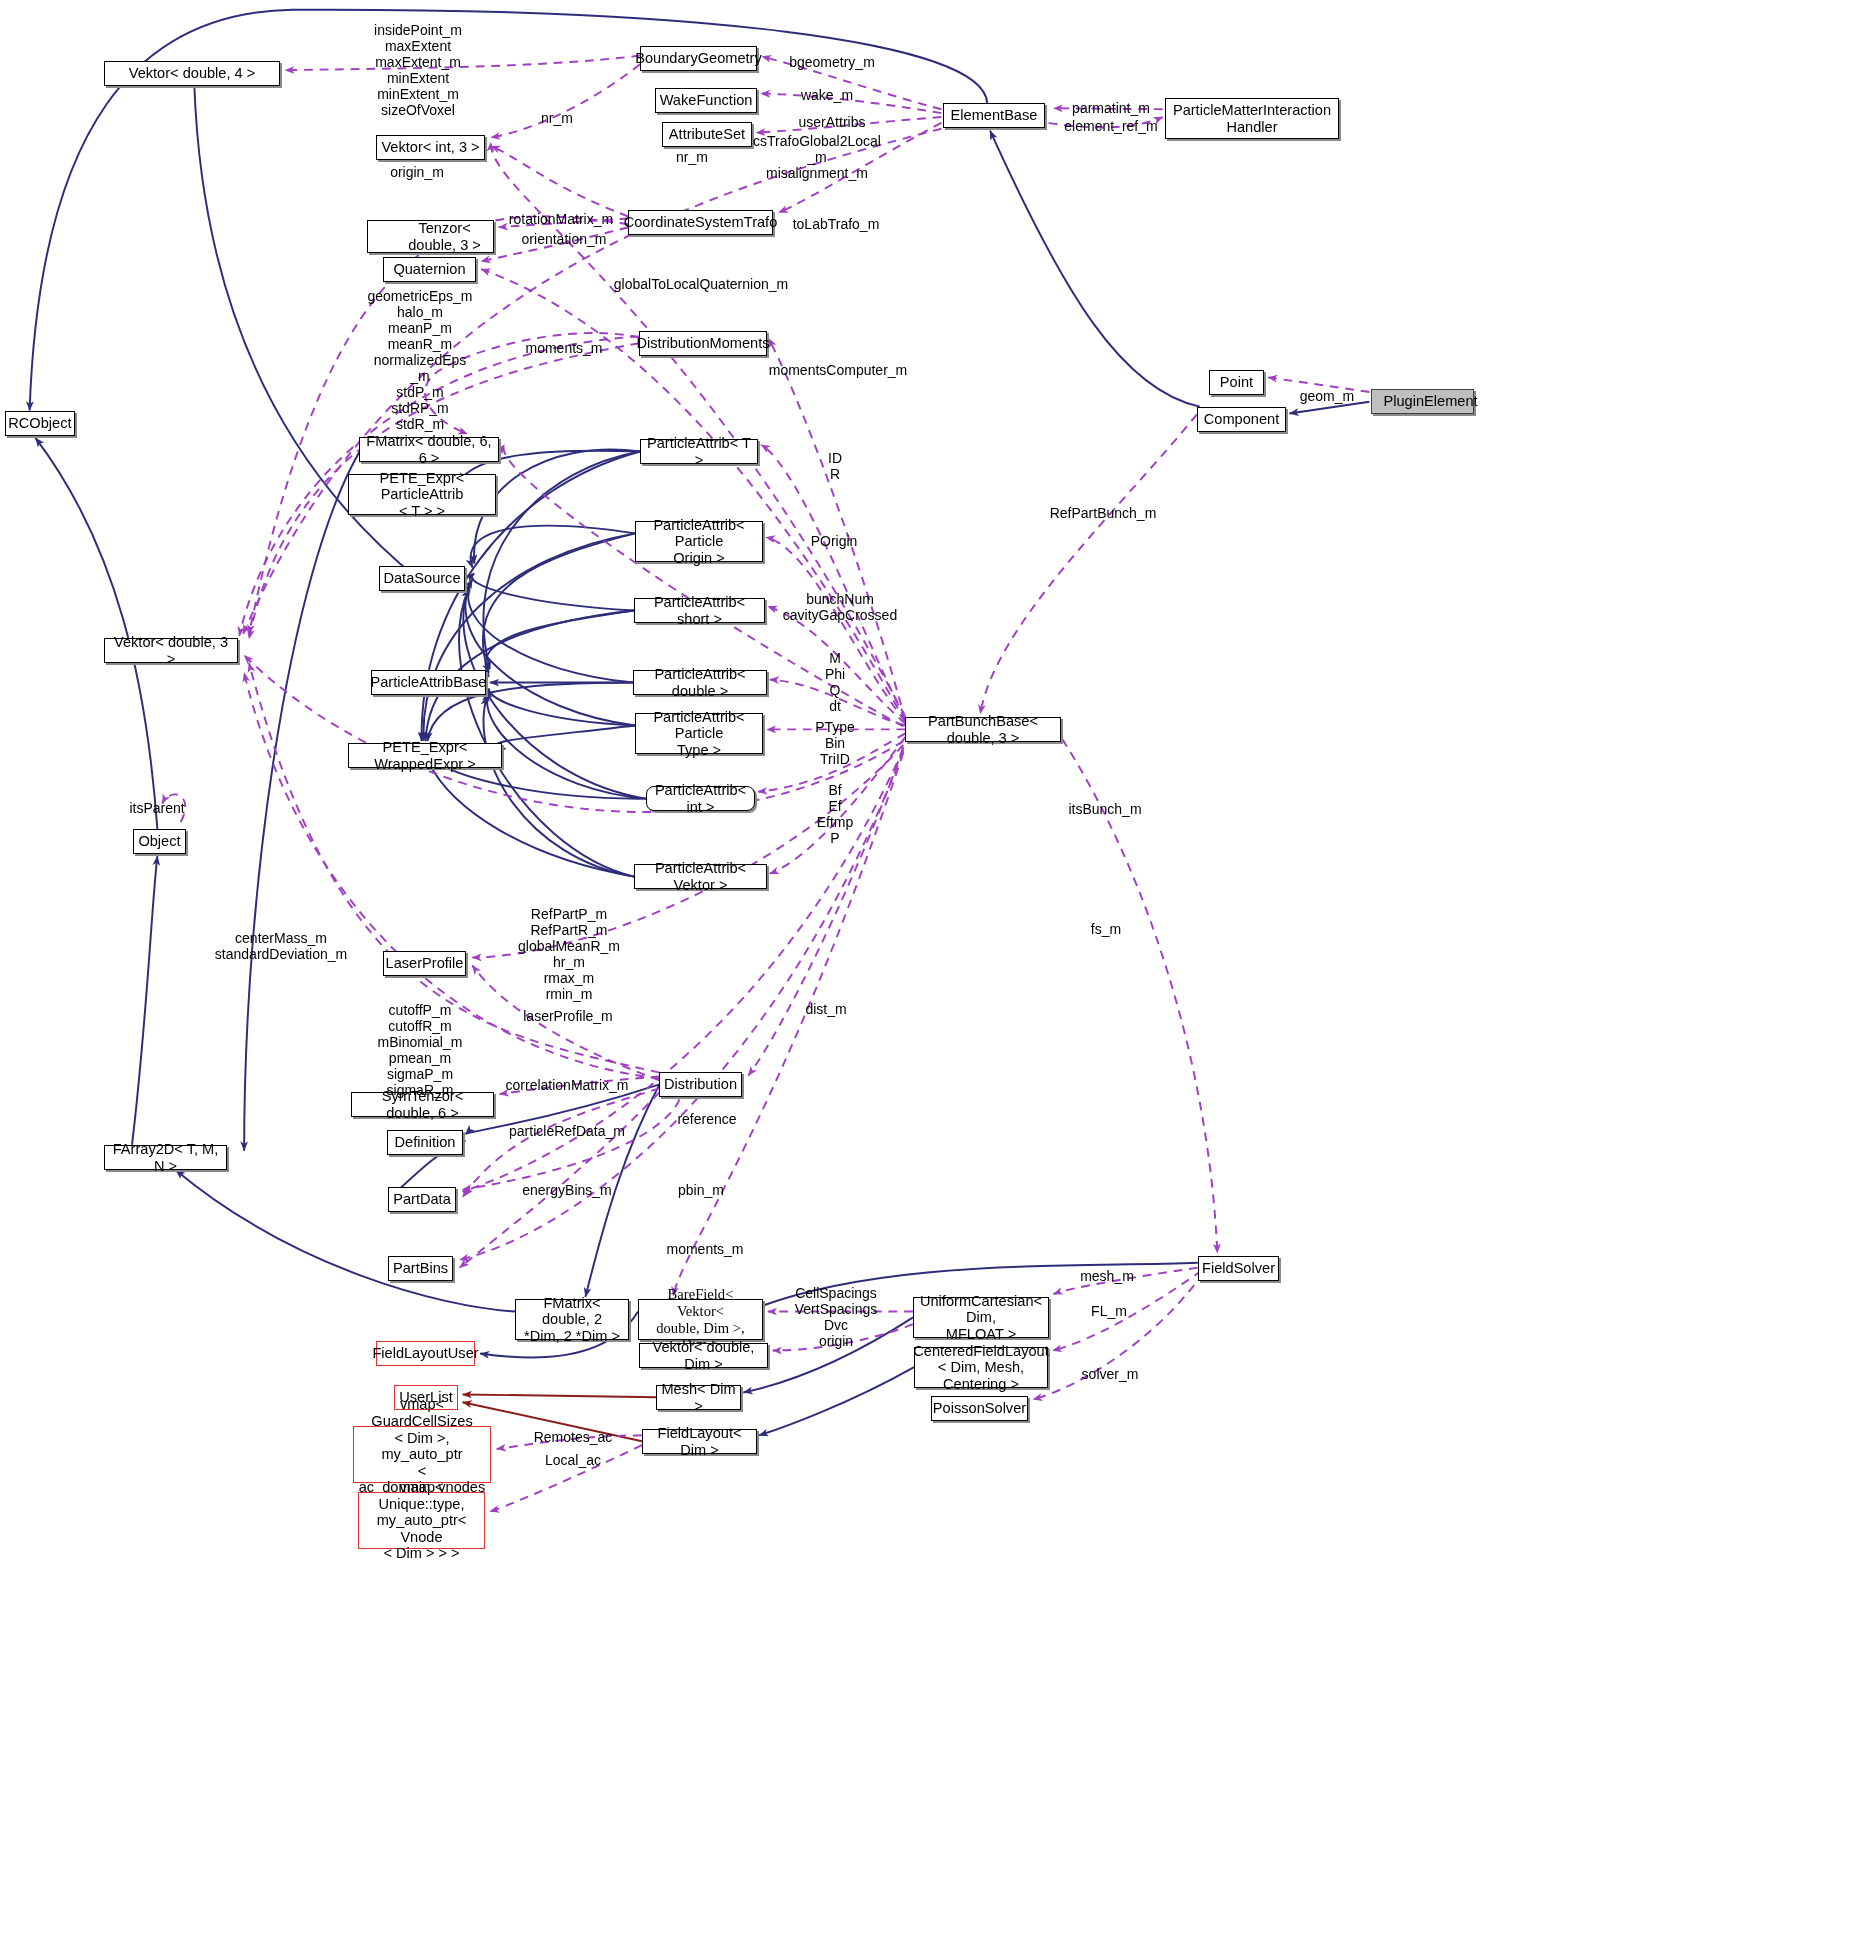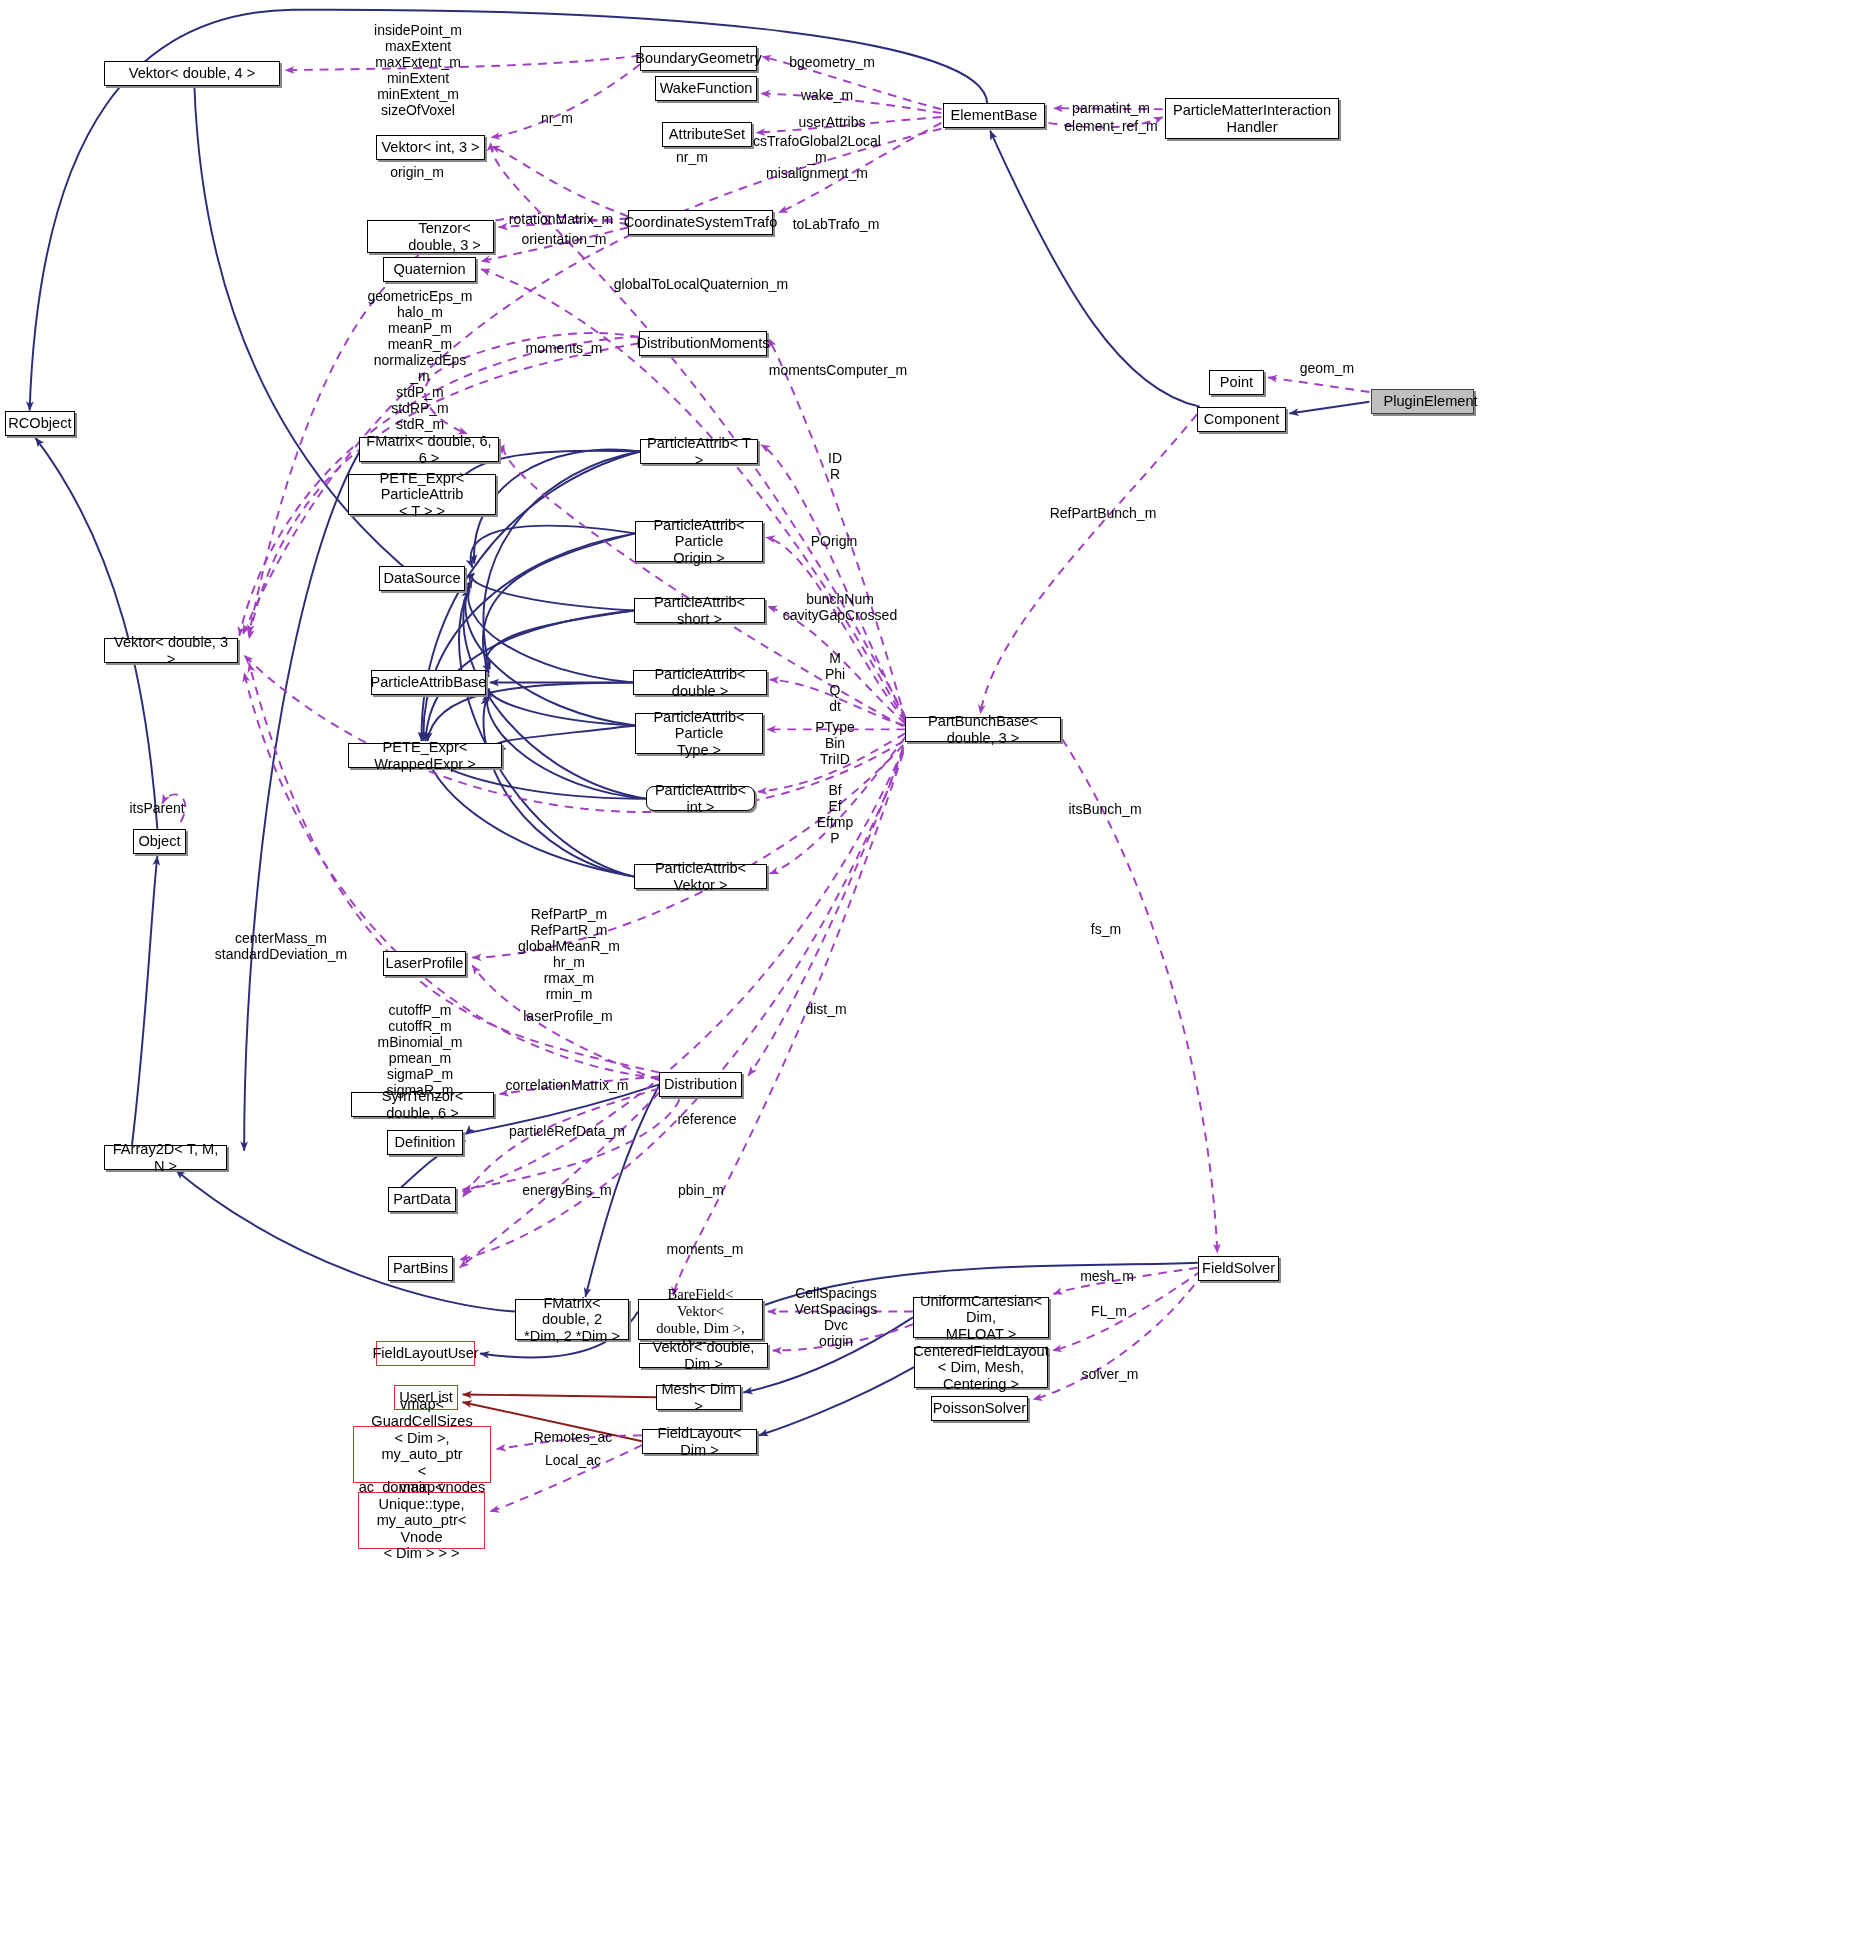--- a/index.html
+++ b/index.html
@@ -183,21 +183,21 @@
       <path d="M676,1106 C450,1080 300,900 250,690"></path>
 
       <path d="M644,230 C500,210 350,190 255,650"></path>
       <path d="M655,345 C420,360 280,500 245,652"></path>
     </g>
   </svg>
 
   <div id="node-host">
       <div class="node" style="left: 104px; top: 61px; width: 176px; height: 25px;">Vektor&lt; double, 4 &gt;</div>
       <div class="node" style="left: 640px; top: 46px; width: 117px; height: 25px;">BoundaryGeometry</div>
-      <div class="node" style="left: 655px; top: 76px; width: 102px; height: 25px;">WakeFunction</div>
+      <div class="node" style="left: 655px; top: 88px; width: 102px; height: 25px;">WakeFunction</div>
       <div class="node" style="left: 662px; top: 122px; width: 90px; height: 25px;">AttributeSet</div>
       <div class="node" style="left: 943px; top: 103px; width: 102px; height: 25px;">ElementBase</div>
       <div class="node" style="left: 1165px; top: 98px; width: 174px; height: 41px;">ParticleMatterInteraction
 Handler</div>
       <div class="node" style="left: 376px; top: 135px; width: 109px; height: 25px;">Vektor&lt; int, 3 &gt;</div>
       <div class="node" style="left: 628px; top: 210px; width: 145px; height: 25px;">CoordinateSystemTrafo</div>
       <div class="node" style="left: 367px; top: 220px; width: 127px; height: 33px; padding-left: 32px;">Tenzor&lt; double, 3 &gt;</div>
       <div class="node" style="left: 383px; top: 257px; width: 93px; height: 25px;">Quaternion</div>
       <div class="node" style="left: 639px; top: 331px; width: 128px; height: 25px;">DistributionMoments</div>
       <div class="node" style="left: 1209px; top: 370px; width: 55px; height: 25px;">Point</div>
@@ -277,21 +277,21 @@
 halo_m
 meanP_m
 meanR_m
 normalizedEps
 _m
 stdP_m
 stdRP_m
 stdR_m</div>
       <div class="elabel" style="left: 564px; top: 340px;">moments_m</div>
       <div class="elabel" style="left: 838px; top: 362px;">momentsComputer_m</div>
-      <div class="elabel" style="left: 1327px; top: 360px;">geom_m</div>
+      <div class="elabel" style="left: 1327px; top: 388px;">geom_m</div>
       <div class="elabel" style="left: 835px; top: 450px;">ID
 R</div>
       <div class="elabel" style="left: 1103px; top: 505px;">RefPartBunch_m</div>
       <div class="elabel" style="left: 834px; top: 533px;">POrigin</div>
       <div class="elabel" style="left: 840px; top: 591px;">bunchNum
 cavityGapCrossed</div>
       <div class="elabel" style="left: 835px; top: 650px;">M
 Phi
 Q
 dt</div>

